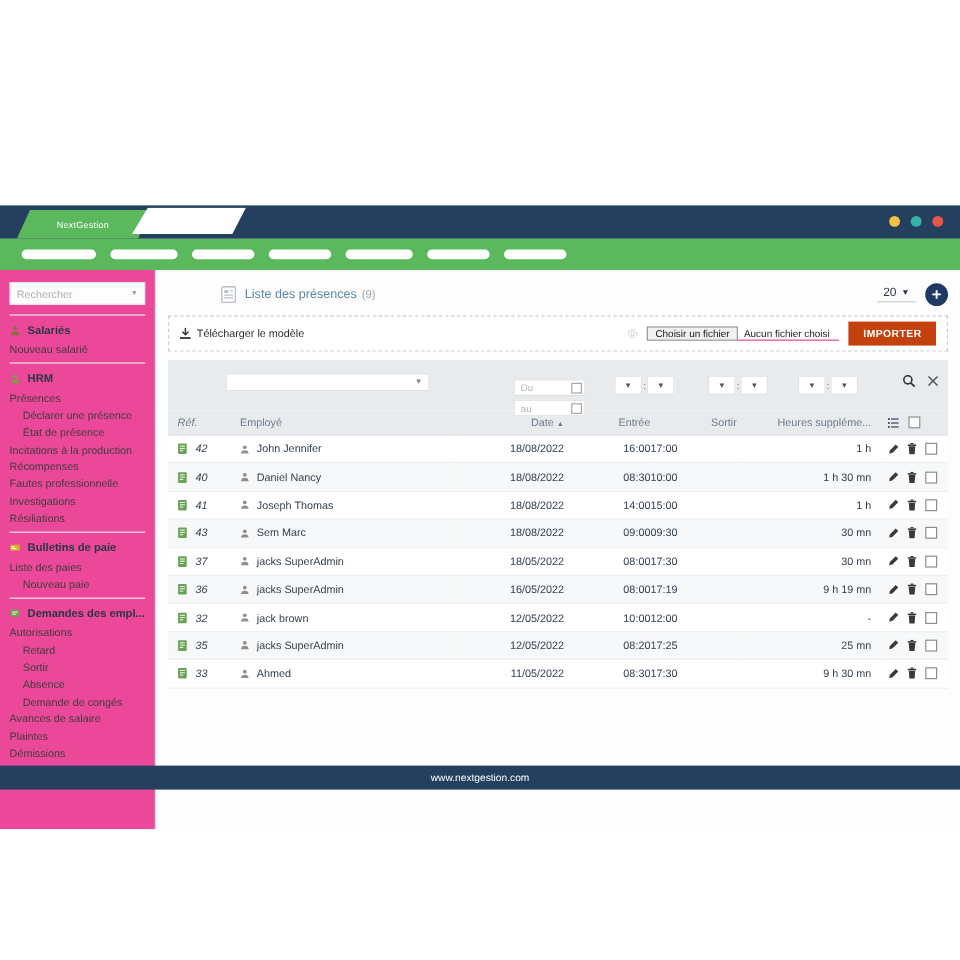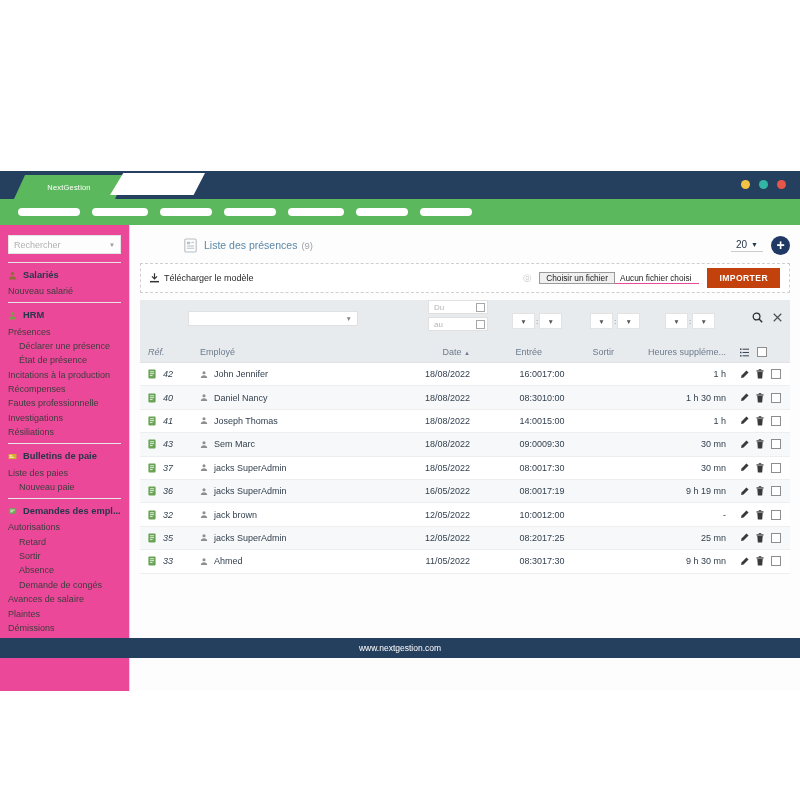--- a/index.html
+++ b/index.html
@@ -114,21 +114,21 @@
   .card{margin-top:7px;background:#fff;}
   .filters{
     background:#e8ebee;height:42px;position:relative;
   }
   .f-sel{
     position:absolute;left:48px;top:11px;width:170px;height:15px;background:#fff;
     border:1px solid #e0e0e0;display:flex;align-items:center;justify-content:flex-end;
     padding-right:5px;box-sizing:border-box;
   }
   .f-sel .car{font-size:6.5px;color:#8a8a8a;}
-  .dates{position:absolute;left:288px;top:0;display:flex;flex-direction:column;gap:3px;}
+  .dates{position:absolute;left:288px;top:16px;display:flex;flex-direction:column;gap:3px;}
   .dfield{
     width:60px;height:14px;background:#fff;border:1px solid #e0e0e0;
     display:flex;align-items:center;justify-content:space-between;
     padding:0 2px 0 5px;box-sizing:border-box;color:#b4b4b4;font-size:8px;
   }
   .cal-ic{width:7px;height:7px;border:1px solid #a8a8a8;display:block;}
   .tgroup{position:absolute;top:13px;display:flex;align-items:center;gap:1px;}
   .tsel{
     width:23px;height:16px;background:#fff;border:1px solid #e3e3e3;
     display:flex;align-items:center;justify-content:center;box-sizing:border-box;

